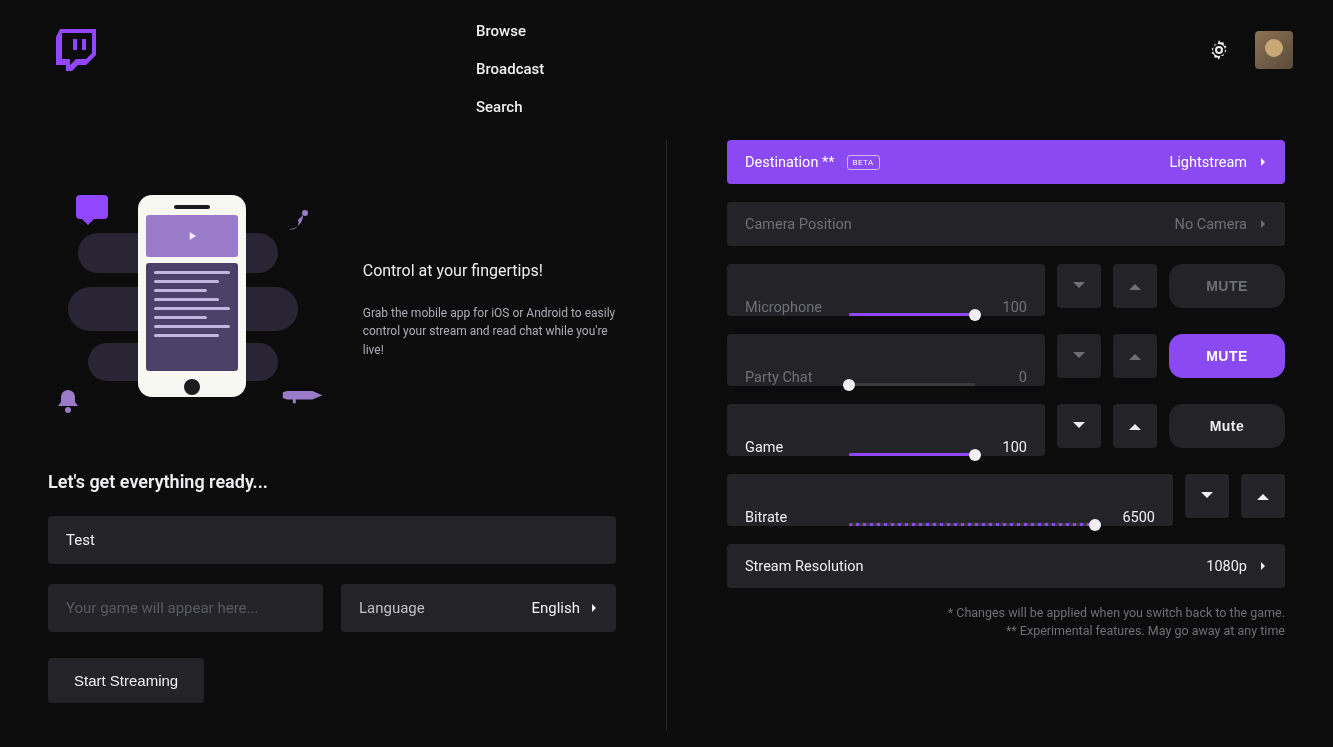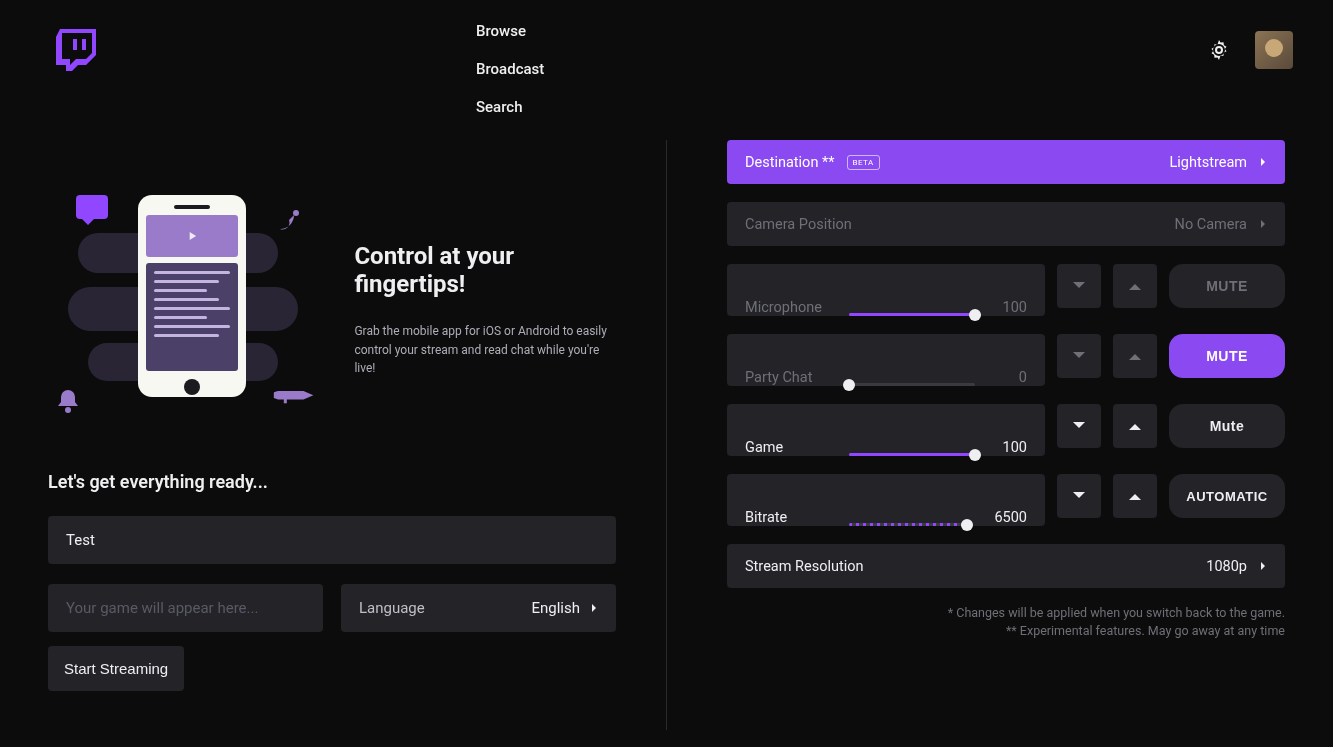--- a/index.html
+++ b/index.html
@@ -28,31 +28,31 @@
 .phone-line:nth-child(2n){ width:85%; }
 .phone-line:nth-child(3n){ width:70%; }
 .phone-home { width:16px; height:16px; border-radius:50%; background:#1a1a1f; margin:8px auto 0; }
 .dish { position:absolute; top:8px; right:18px; width:32px; height:32px; }
 .bell { position:absolute; bottom:10px; left:6px; width:28px; height:28px; }
 .sword { position:absolute; bottom:8px; right:10px; width:38px; height:38px; transform:rotate(45deg); }
 .blob { position:absolute; background:#2a2535; z-index:1; border-radius:30px; }
 .blob1 { top:38px; left:30px; width:200px; height:40px; }
 .blob2 { top:92px; left:20px; width:230px; height:44px; }
 .blob3 { top:148px; left:40px; width:190px; height:38px; }
-.promo-text h2 { font-size: 24px; font-weight: 700; margin-bottom: 24px; }
+.promo-text h2 { font-size: 16px; font-weight: 400; margin-bottom: 24px; }
 .promo-text p { font-size: 12px; color: #adadb8; line-height: 1.55; max-width: 260px; }
 .ready-title { font-size: 18px; font-weight: 600; margin-top: 46px; margin-bottom: 24px; }
 .field { background: #232328; border-radius: 4px; padding: 0 18px; height: 48px; display: flex; align-items: center; font-size: 15px; }
 .title-field { width: 568px; margin-bottom: 20px; }
 .row2 { display: flex; gap: 18px; }
 .game-field { width: 275px; color: #5a5a66; }
 .lang-field { width: 275px; display: flex; justify-content: space-between; align-items: center; cursor: pointer; }
 .lang-field .val { display:flex; align-items:center; gap:10px; }
 .lang-field .label { color:#bfbfc7; }
-.start-btn { margin-top: 14px; background: #232328; border: none; color: #efeff1; font-size: 15px; padding: 14px 16px; border-radius: 4px; cursor: pointer; font-weight:500;text-align:center; }
+.start-btn { margin-top: 26px; background: #232328; border: none; color: #efeff1; font-size: 15px; padding: 14px 26px; border-radius: 4px; cursor: pointer; font-weight:500;text-align:center; }
 .setting-row { background: #232328; border-radius: 4px; height: 44px; display: flex; align-items: center; padding: 0 18px; margin-bottom: 18px; cursor: pointer; }
 .setting-row .rlabel { font-size: 14.5px; }
 .setting-row .rval { margin-left: auto; display:flex; align-items:center; gap:12px; font-size:14.5px; }
 .dest { background: #8b49f2; color:#fff; }
 .dest .rlabel { color:#fff; display:flex; align-items:center; gap:12px; }
 .beta-pill { font-size:8px; font-weight:400; padding:2px 5px; border:1px solid rgba(255,255,255,0.6); border-radius:3px; letter-spacing:0.5px; }
 .dim .rlabel, .dim .rval { color:#6f6f78; }
 .slider-row { display: flex; gap: 12px; margin-bottom: 18px; }
 .slider-box { background: #232328; border-radius: 4px; height: 52px; flex: 1; display: flex; align-items: flex-end; padding: 0 18px; gap: 16px; }
 .slider-box.dim .slabel { color:#6f6f78; }
@@ -273,21 +273,20 @@
       <button class="arrow-btn">
           <svg width="12" height="8" viewBox="0 0 12 8">
             <path d="M0 0l6 6 6-6z"></path>
           </svg>
         </button>
       <button class="arrow-btn">
           <svg width="12" height="8" viewBox="0 0 12 8">
             <path d="M0 8l6-6 6 6z"></path>
           </svg>
         </button>
-      <button class="mute-btn" style="font-size:13px">AUTOMATIC</button>
     </div>
 
     <div class="setting-row res-row">
       <span class="rlabel">Stream Resolution</span>
       <span class="rval">
         <span>1080p</span>
         <svg class="chev" viewBox="0 0 8 8">
             <path fill="#efeff1" d="M2 0l4 4-4 4z"></path>
           </svg>
       </span>

